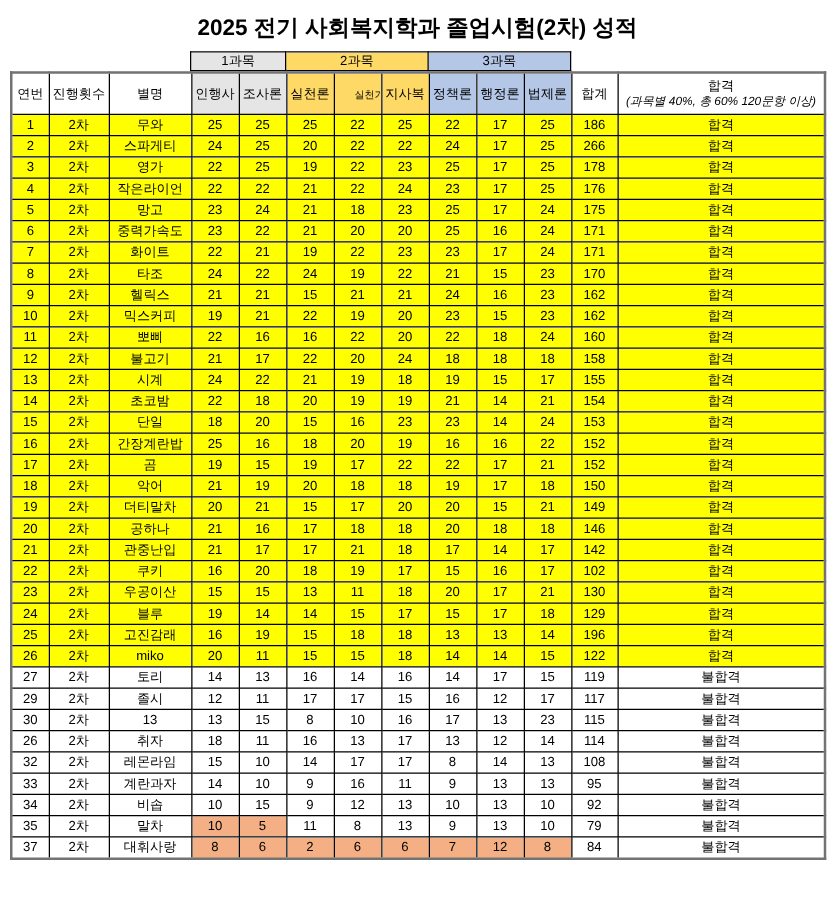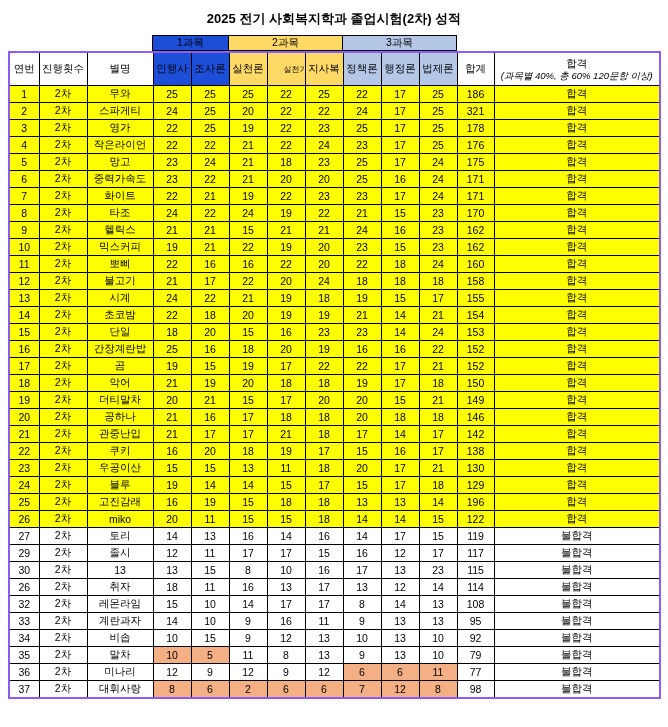--- a/index.html
+++ b/index.html
@@ -2,38 +2,38 @@
 <html><head>
 <meta charset="utf-8">
 <style>
   html,body { margin:0; padding:0; }
   body {
     width:668px; height:727px; background:#ffffff;
     font-family:"Liberation Sans","DejaVu Sans",sans-serif;
     color:#000;
   }
   .page-title {
-    text-align:center; font-weight:bold; font-size:13px;
+    text-align:center; font-weight:bold; font-size:18px;
     padding:10px 0 7px 0; letter-spacing:0px;
   }
   table { border-collapse:collapse; table-layout:fixed; }
   td,th { border:1px solid #000; padding:0; text-align:center; vertical-align:middle;
           font-weight:normal; overflow:hidden; white-space:nowrap; }
 
   
   .groups { margin-left:152px; }
   .groups td { height:14px; font-size:10.5px; }
 
   
-  .main { margin-left:8px; width:653px; border:2px solid #8b5cf6; }
+  .main { margin-left:8px; width:653px; border:2px solid #737373; }
   .main thead th { height:32px; font-size:10.5px; }
   .main thead th.small-font { font-size:8px;padding-left:16px; }
   .main tbody td { height:16px; font-size:10.5px; }
 
-  .green { background:#1d4ed8; }
+  .green { background:#e5e5e5; }
   .gold  { background:#ffd966; }
   .blue  { background:#b4c7e7; }
 
   .pass-row td { background:#ffff00; }
   .fail-row td { background:#ffffff; }
   .main tbody td.low { background:#f4b084; }
 
   .pass-head-line1 { font-size:10.5px; line-height:13px; }
   .pass-head-line2 { font-size:9.5px; line-height:12px;font-style:italic; }
 </style>
@@ -114,21 +114,21 @@
         <td>2차</td>
         <td>스파게티</td>
         <td>24</td>
         <td>25</td>
         <td>20</td>
         <td>22</td>
         <td>22</td>
         <td>24</td>
         <td>17</td>
         <td>25</td>
-        <td>321</td>
+        <td>266</td>
         <td>합격</td>
       </tr>
       <tr class="pass-row">
         <td>3</td>
         <td>2차</td>
         <td>영가</td>
         <td>22</td>
         <td>25</td>
         <td>19</td>
         <td>22</td>
@@ -414,21 +414,21 @@
         <td>2차</td>
         <td>쿠키</td>
         <td>16</td>
         <td>20</td>
         <td>18</td>
         <td>19</td>
         <td>17</td>
         <td>15</td>
         <td>16</td>
         <td>17</td>
-        <td>138</td>
+        <td>102</td>
         <td>합격</td>
       </tr>
       <tr class="pass-row">
         <td>23</td>
         <td>2차</td>
         <td>우공이산</td>
         <td>15</td>
         <td>15</td>
         <td>13</td>
         <td>11</td>
@@ -595,46 +595,31 @@
         <td>말차</td>
         <td class="low">10</td>
         <td class="low">5</td>
         <td>11</td>
         <td>8</td>
         <td>13</td>
         <td>9</td>
         <td>13</td>
         <td>10</td>
         <td>79</td>
-        <td>불합격</td>
-      </tr>
-      <tr class="fail-row">
-        <td>36</td>
-        <td>2차</td>
-        <td>미나리</td>
-        <td>12</td>
-        <td>9</td>
-        <td>12</td>
-        <td>9</td>
-        <td>12</td>
-        <td class="low">6</td>
-        <td class="low">6</td>
-        <td class="low">11</td>
-        <td>77</td>
         <td>불합격</td>
       </tr>
       <tr class="fail-row">
         <td>37</td>
         <td>2차</td>
         <td>대휘사랑</td>
         <td class="low">8</td>
         <td class="low">6</td>
         <td class="low">2</td>
         <td class="low">6</td>
         <td class="low">6</td>
         <td class="low">7</td>
         <td class="low">12</td>
         <td class="low">8</td>
-        <td>98</td>
+        <td>84</td>
         <td>불합격</td>
       </tr>
     </tbody>
 </table>
 
 </body></html>

